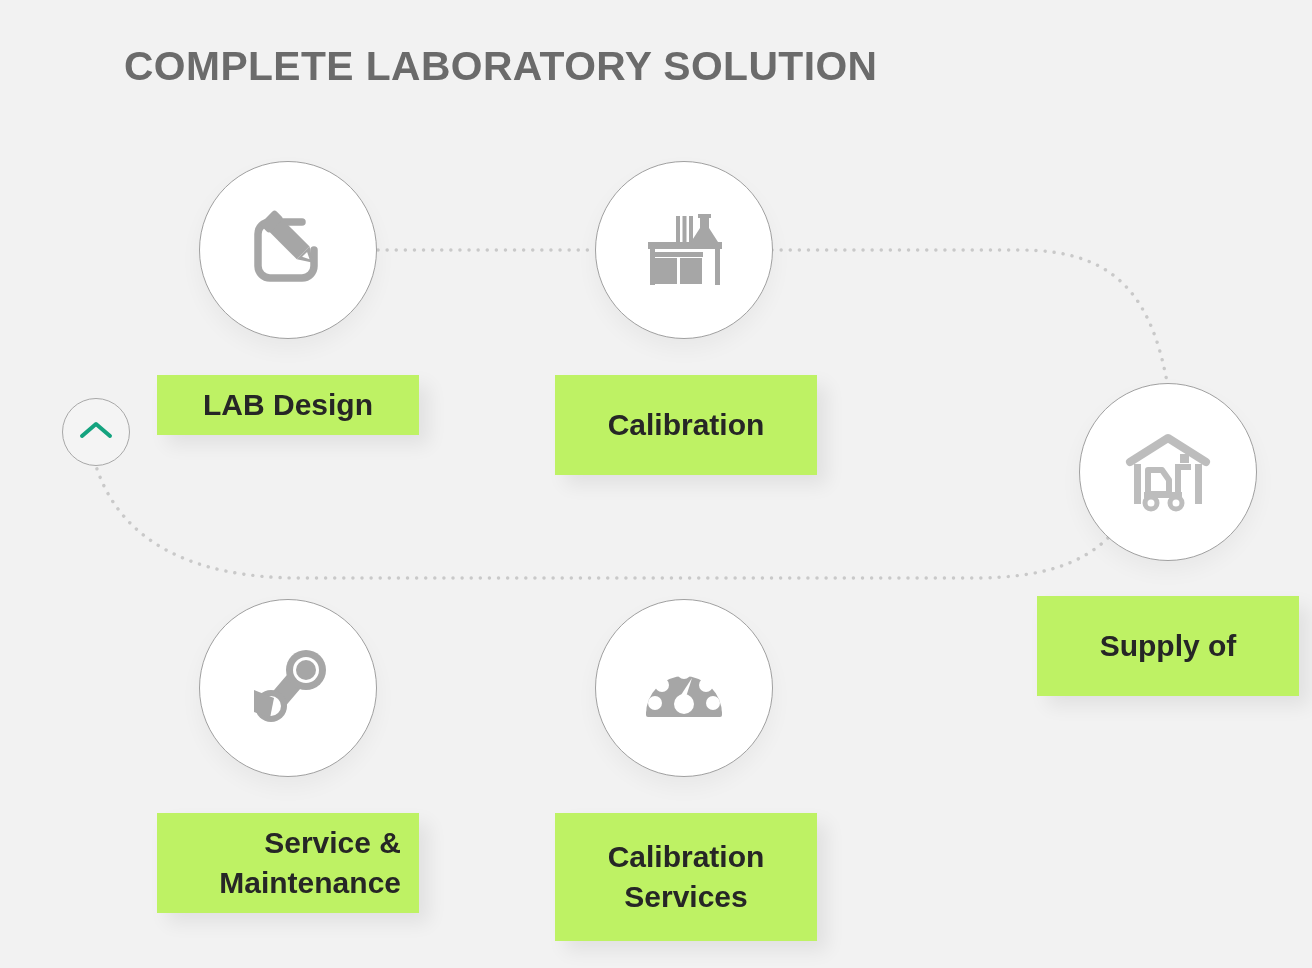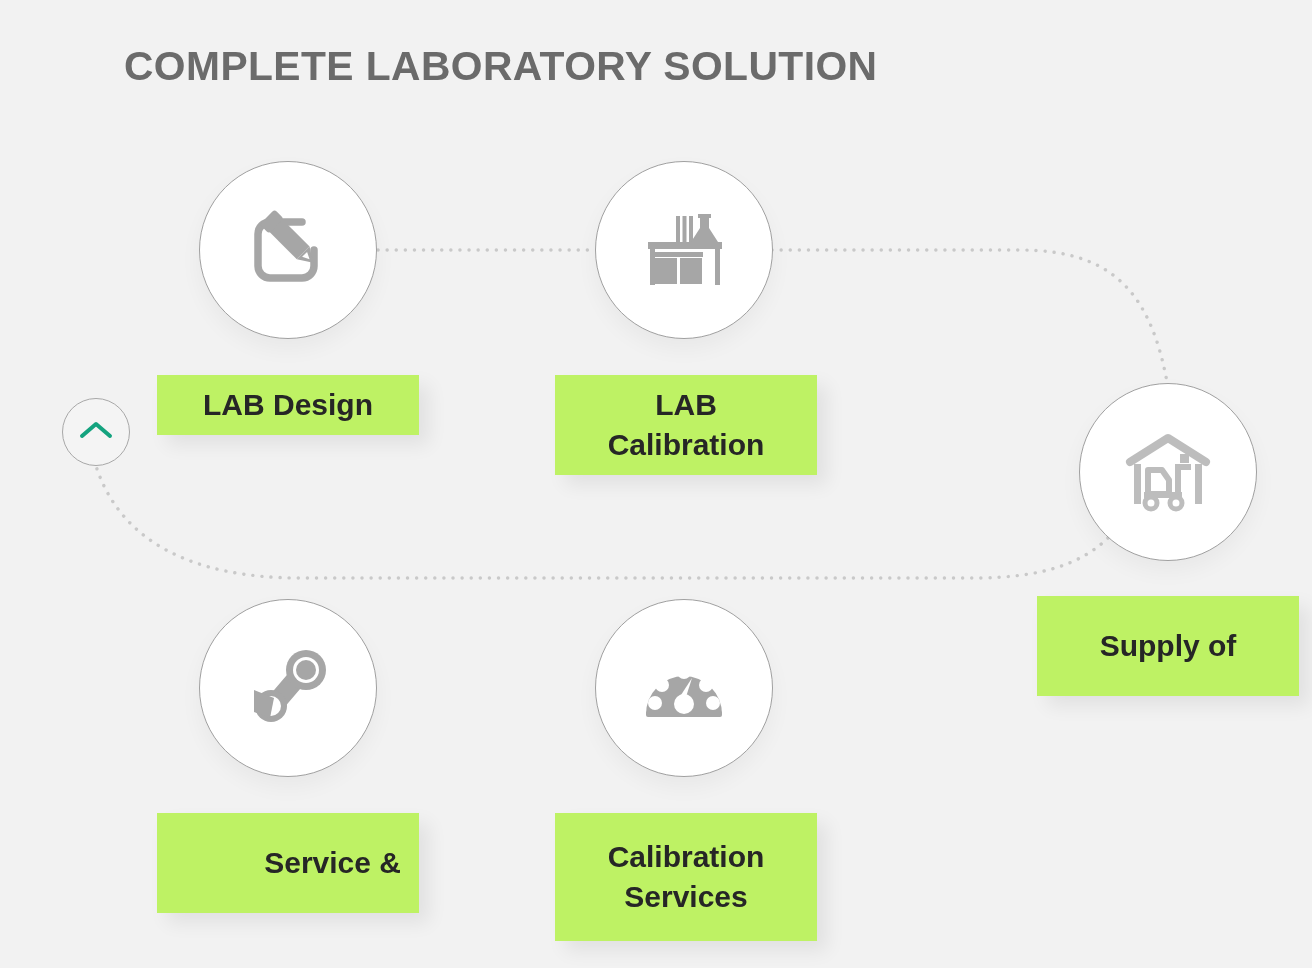--- a/index.html
+++ b/index.html
@@ -159,21 +159,20 @@
 
           <rect x="19" y="50" width="48" height="5" fill="#a6a6a6"></rect>
 
           <rect x="19" y="56" width="22" height="26" fill="#a6a6a6"></rect>
           <rect x="44" y="56" width="22" height="26" fill="#a6a6a6"></rect>
         </svg>
       </span>
     </div>
     <div class="node-label" style="left:555px; top:375px; width:262px; height:100px;">
       <div style="width:100%">
-        <span class="label-line">LAB</span>
         <span class="label-line">Calibration</span>
       </div>
     </div>
   </div>
 
   <div class="node">
     <div class="node-circle" style="left:1079px; top:383px;">
       <span>
         <svg width="96" height="96" viewBox="0 0 96 96" xmlns="http://www.w3.org/2000/svg">
 
@@ -217,20 +216,21 @@
           <circle cx="31" cy="66" r="16" fill="#a6a6a6"></circle>
           <circle cx="31" cy="66" r="10" fill="#ffffff"></circle>
 
           <path d="M14 50 L34 58 L30 78 L14 72 Z" fill="#a6a6a6"></path>
         </svg>
       </span>
     </div>
     <div class="node-label" style="left:157px; top:813px; width:262px; height:100px;text-align:right;">
       <div style="width:100%">
         <span class="label-line">Service &amp;</span>
+        <span class="label-line">Maintenance</span>
       </div>
     </div>
   </div>
 
   <div class="node">
     <div class="node-circle" style="left:595px; top:599px;">
       <span>
         <svg width="96" height="96" viewBox="0 0 96 96" xmlns="http://www.w3.org/2000/svg">
           <path d="M10 74 A38 38 0 0 1 86 74 Z" fill="#a6a6a6"></path>
           <rect x="10" y="71" width="76" height="6" rx="2" fill="#a6a6a6"></rect>

